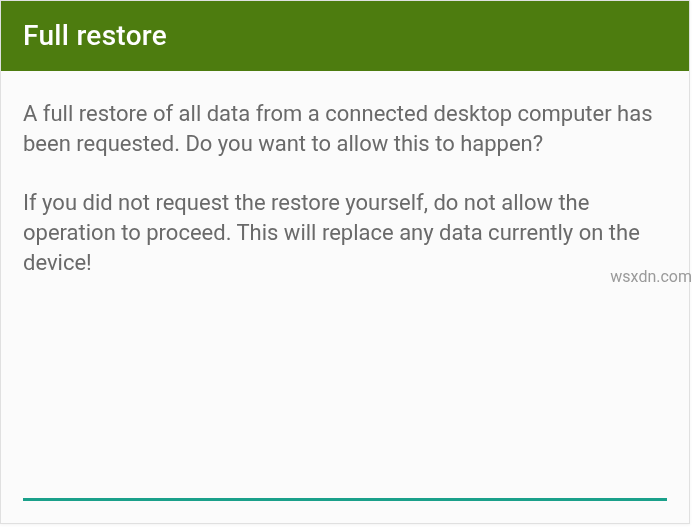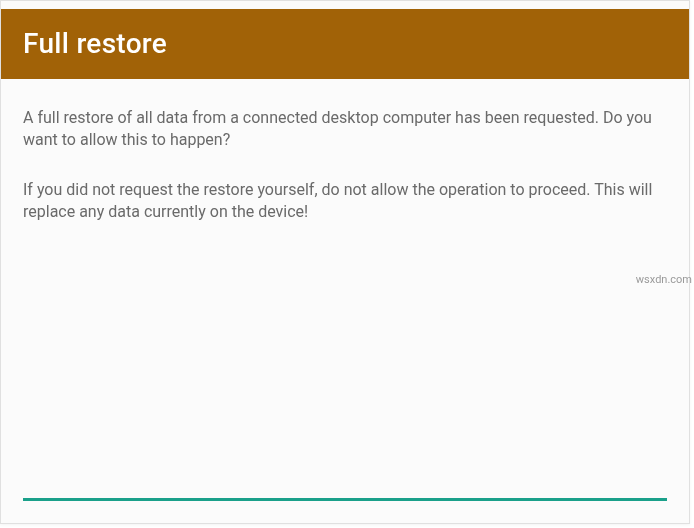--- a/index.html
+++ b/index.html
@@ -17,40 +17,39 @@
     }
     .container {
       width: 690px;
       height: 524px;
       border: 1px solid #e0e0e0;
       box-shadow: 0 1px 3px rgba(0,0,0,0.05);
       background: #fbfbfb;
       position: relative;
     }
     .header {
-      background: #a16207;
+      background: #4d7c0f;
       color: #ffffff;
       padding: 19px 22px 20px 22px;
       height: 70px;
       display: flex;
       align-items: center;
-      margin-top: 8px;
     }
     .header-title {
       font-size: 28px;
       font-weight: 500;
       letter-spacing: 0.3px;
     }
     .content {
       padding: 28px 22px 0 22px;
       background: #fbfbfb;
     }
     .paragraph {
       color: #6a6a6a;
-      font-size: 16px;
+      font-size: 22px;
       line-height: 1.38;
       margin-bottom: 28px;
       font-weight: 400;
     }
     .paragraph.extra-gap {
       margin-bottom: 56px;
     }
     .password-field-wrap {
       position: absolute;
       left: 22px;
@@ -64,21 +63,21 @@
       background: transparent;
       font-size: 20px;
       padding: 6px 0;
       outline: none;
       color: #333;
     }
     .source-label {
       position: absolute;
       right: 2px;
       bottom: 242px;
-      font-size: 11px;
+      font-size: 16px;
       color: #9a9a9a;
       transform-origin: right bottom;
       display: block;
     }
   </style>
 </head>
 <body>
 
 <div class="container">
   <div class="header">

